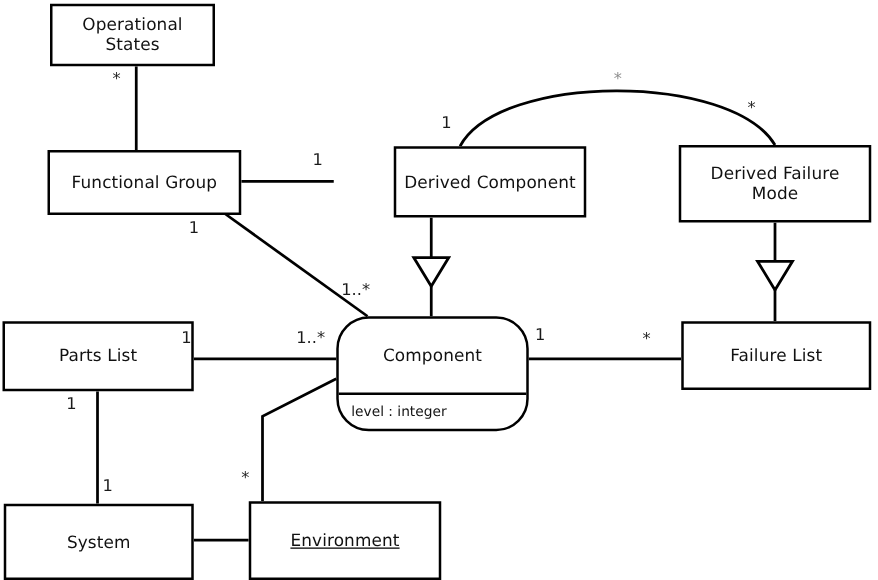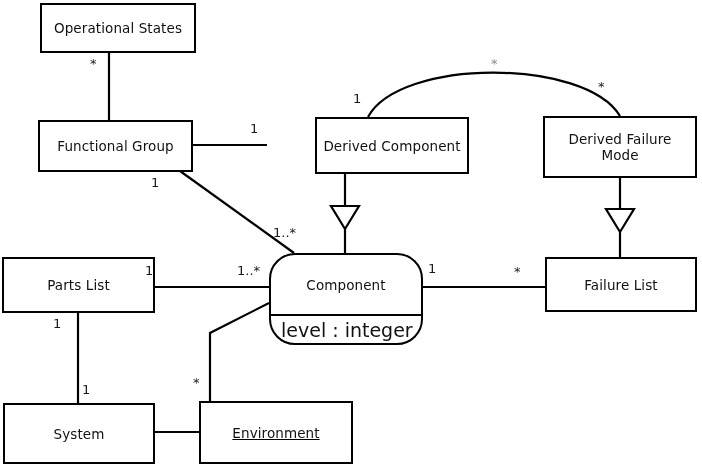--- a/index.html
+++ b/index.html
@@ -50,21 +50,21 @@
     color: #111111;
     letter-spacing: 0.1px;
     text-align: center;
     padding: 0 4px;
   }
   .uml-attrs {
     border-top: 2.4px solid #000000;
     display: flex;
     align-items: center;
     padding-left: 10px;
-    font-size: 19px;
+    font-size: 11px;
     color: #111111;
     height: 27px;
   }
   .mult {
     position: absolute;
     font-size: 13px;
     color: #1a1a1a;
     white-space: nowrap;
     line-height: 1;
   }
@@ -99,21 +99,21 @@
 
     <line class="edge" x1="78" y1="313" x2="78" y2="403"></line>
 
     <line class="edge" x1="423" y1="287" x2="545" y2="287"></line>
 
     <polyline class="edge" points="269,303 210,333 210,401"></polyline>
 
     <line class="edge" x1="155" y1="432" x2="199" y2="432"></line>
   </svg>
 
-  <div class="uml-class" style="left:40px; top:3px; width:156px; height:50px;">
+  <div class="uml-class" style="left:40px; top:3px; width:132px; height:50px;align-items:flex-end;">
     <div class="uml-name">Operational States</div>
   </div>
 
   <div class="uml-class" style="left:38px; top:120px; width:155px; height:52px;">
     <div class="uml-name">Functional Group</div>
   </div>
 
   <div class="uml-class" style="left:267px; top:117px; width:154px; height:57px;margin-left:48px;">
     <div class="uml-name">Derived Component</div>
   </div>

